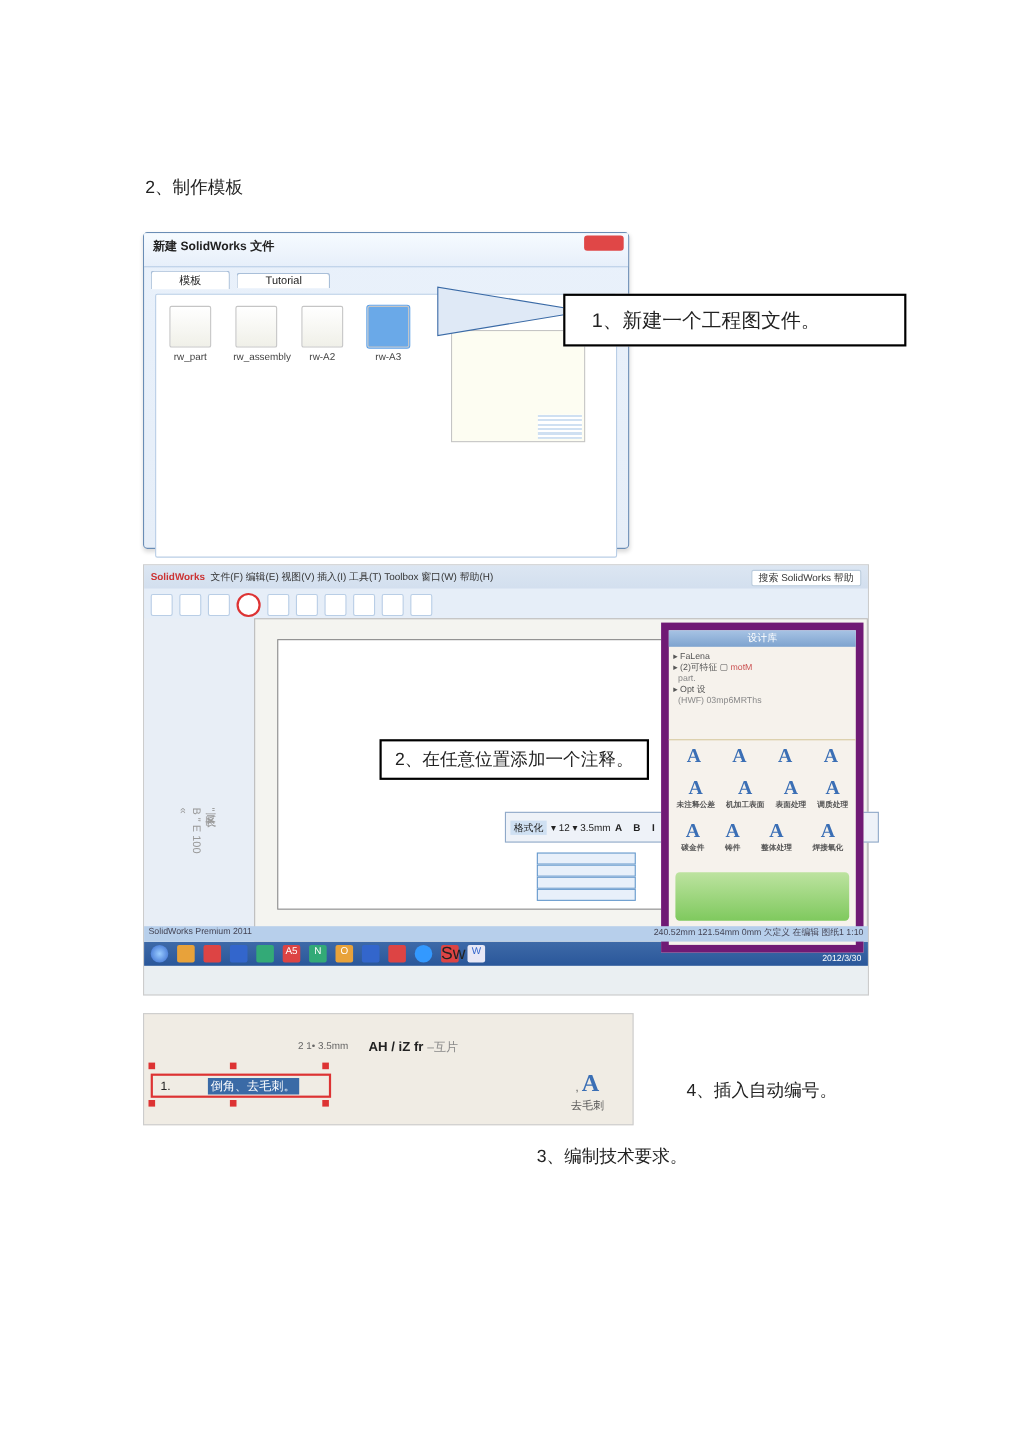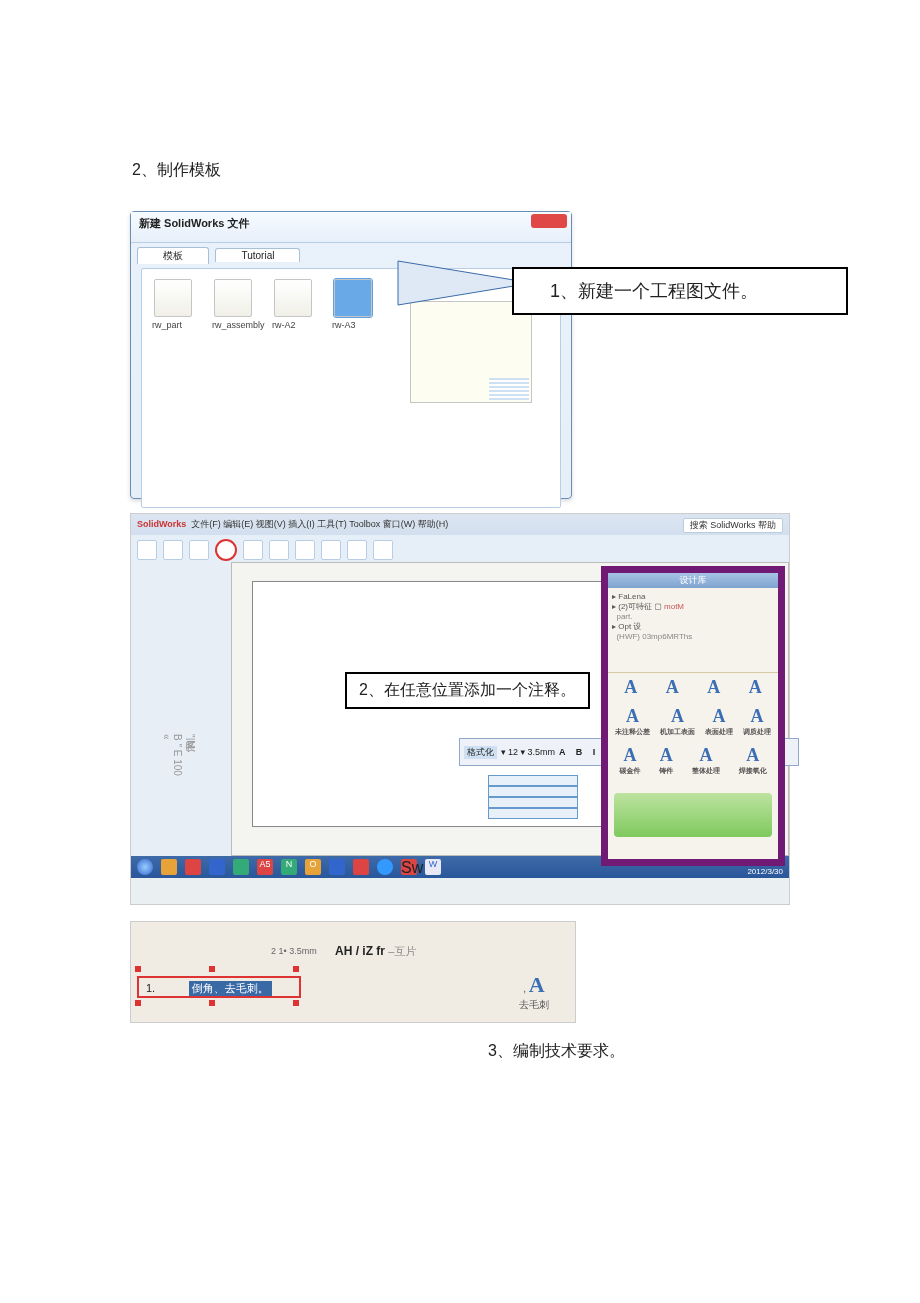--- a/index.html
+++ b/index.html
@@ -7,30 +7,30 @@
   .heading{font-size:16px;margin:110px 0 30px 2px}
   .fig{position:relative;margin:12px 0}
   .fig1{height:290px}
   .win{position:absolute;left:0;top:0;width:440px;height:286px;border:1px solid #6a8db5;background:linear-gradient(#e9f1fb,#e6eef8);border-radius:4px;box-shadow:0 2px 4px rgba(0,0,0,.15)}
   .titlebar{height:22px;background:linear-gradient(#f6fbff,#e7effa);font-size:11px;font-weight:bold;padding:4px 8px;border-bottom:1px solid #b9cee6;position:relative}
   .closex{position:absolute;right:4px;top:2px;width:36px;height:14px;background:#e04747;border-radius:3px}
   .tabs{padding:2px 6px}
   .tab{display:inline-block;background:#fff;border:1px solid #a9bfd9;border-bottom:none;font-size:10px;padding:1px 25px;border-radius:3px 3px 0 0;margin-right:2px}
   .inner{margin:2px 10px 8px 10px;background:#fff;border:1px solid #b9cee6;height:218px;border-radius:2px;position:relative;padding:10px}
   .templates{display:flex;gap:18px}
-  .tmpl{width:42px;text-align:left;font-size:9px;color:#444}
+  .tmpl{width:42px;text-align:center;font-size:9px;color:#444}
   .tmplicon{width:36px;height:36px;border:1px solid #c5c5c5;border-radius:2px;margin:0 auto 3px auto;background:linear-gradient(#fff,#f0f0e8)}
   .tmplicon.sel{outline:1px solid #5da0e6;background:#6aa9e8}
   .preview{position:absolute;right:10px;top:12px;width:140px}
   .pvlabel{font-size:10px;color:#555}
   .pvbox{width:120px;height:100px;border:1px solid #c5c5c5;background:#fdfdf2;margin-top:6px;position:relative}
   .pvbox::after{content:"";position:absolute;right:2px;bottom:2px;width:40px;height:22px;background:repeating-linear-gradient(0deg,#cfe0f2 0 2px,#fff 2px 4px)}
   .btns{display:flex;gap:20px;justify-content:center;margin-top:6px}
   .btn{font-size:10px;padding:2px 14px;border:1px solid #9fb8d6;background:linear-gradient(#fff,#e7effa);border-radius:3px}
-  .callout{position:absolute;border:2px solid #000;background:#fff;padding:10px 36px;font-size:18px}
+  .callout{position:absolute;border:2px solid #000;background:#fff;padding:10px 24px;font-size:18px}
   .co1{left:382px;top:56px;width:260px}
   .arrow1{position:absolute;left:262px;top:46px;width:140px;height:56px}
   .fig2{height:390px;border:1px solid #ccc;background:#eaeff2}
   .swtop{height:48px;background:linear-gradient(#dce6f2,#c6d6ea);font-size:9px;color:#444;position:relative}
   .swmenu{font-size:9px;color:#333;padding:4px 6px}
   .ribbon{height:30px;background:#e6eef8;display:flex;align-items:center;gap:6px;padding:0 6px}
   .ric{width:18px;height:18px;border:1px solid #b9cee6;border-radius:2px;background:#fff}
   .ric.hot{border:2px solid #d33;border-radius:50%}
   .tabbar{height:14px;background:#94aecb;display:flex;font-size:8px;color:#fff}
   .tabbar span{padding:1px 6px;border-right:1px solid #7a98bd}
@@ -160,20 +160,24 @@
           <div class="palA">A<small>调质处理</small></div>
         </div>
         <div class="palrow">
           <div class="palA">A<small>碳金件</small></div>
           <div class="palA">A<small>铸件</small></div>
           <div class="palA">A<small>整体处理</small></div>
           <div class="palA">A<small>焊接氧化</small></div>
         </div>
         <div style="position:absolute;bottom:22px;left:6px;right:6px;height:44px;background:linear-gradient(#bde3a0,#7fc95e);border-radius:4px"></div>
       </div>
+      <div class="statusb">
+        <span style="float:left;padding-left:4px">SolidWorks Premium 2011</span>
+        <span style="float:right;padding-right:4px">240.52mm   121.54mm  0mm  欠定义   在编辑 图纸1  1:10</span>
+      </div>
     </div>
     <div class="taskbar">
       <div class="tki" style="background:radial-gradient(circle,#9cf,#36c);border-radius:50%"></div>
       <div class="tki" style="background:#e8a23a"></div>
         <div class="tki" style="background:#d44"></div>
       <div class="tki" style="background:#36c"></div>
         <div class="tki" style="background:#3a7"></div>
       <div class="tki" style="background:#d44;color:#fff;font-size:9px;text-align:center">A5</div>
       <div class="tki" style="background:#3a7;color:#fff;font-size:9px;text-align:center">N</div>
       <div class="tki" style="background:#e8a23a;color:#fff;font-size:9px;text-align:center">O</div>
@@ -199,15 +203,16 @@
       <div class="sq" style="left:162px;top:44px"></div>
         <div class="sq" style="left:162px;top:78px"></div>
       <div class="redbox">
         <span style="background:none;color:#222;margin-left:4px">1.</span>
         <span>倒角、去毛刺。</span>
       </div>
       <div class="aright">
         <span>, </span><b>A</b><br><span>去毛刺</span>
       </div>
     </div>
+    <div class="callout co4">4、插入自动编号。</div>
     <div class="co3">3、编制技术要求。</div>
   </div>
 </div>
 
 </body></html>

